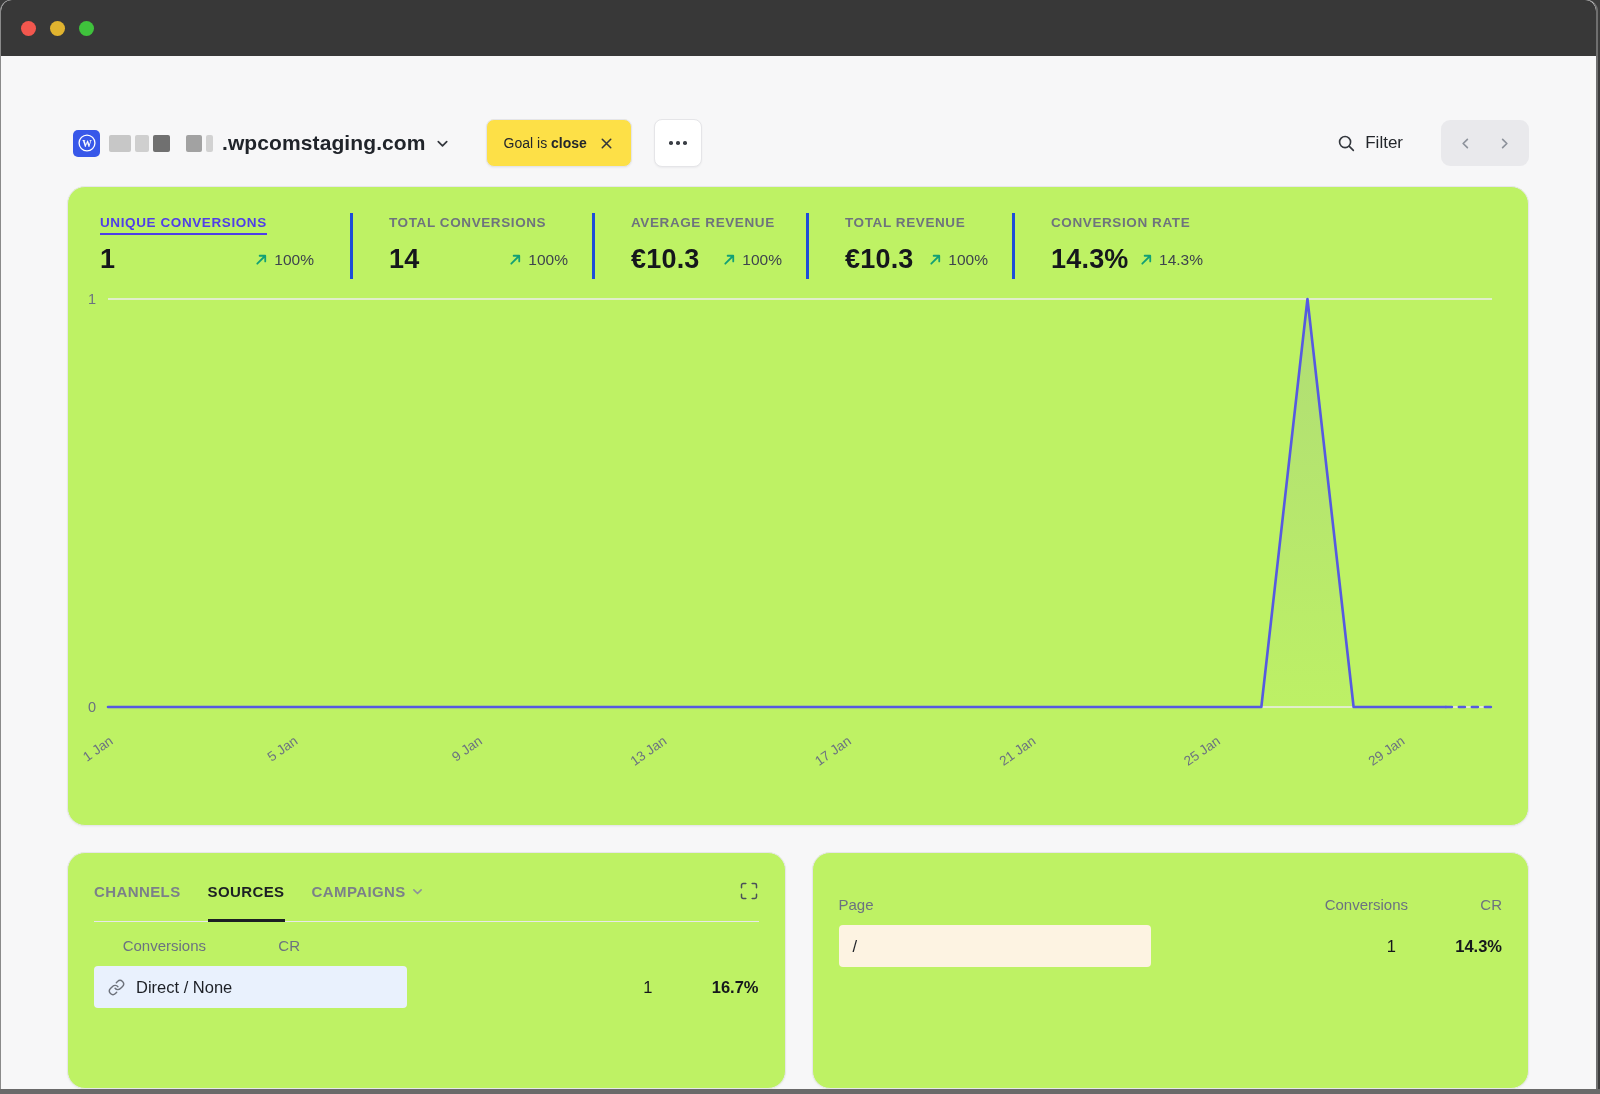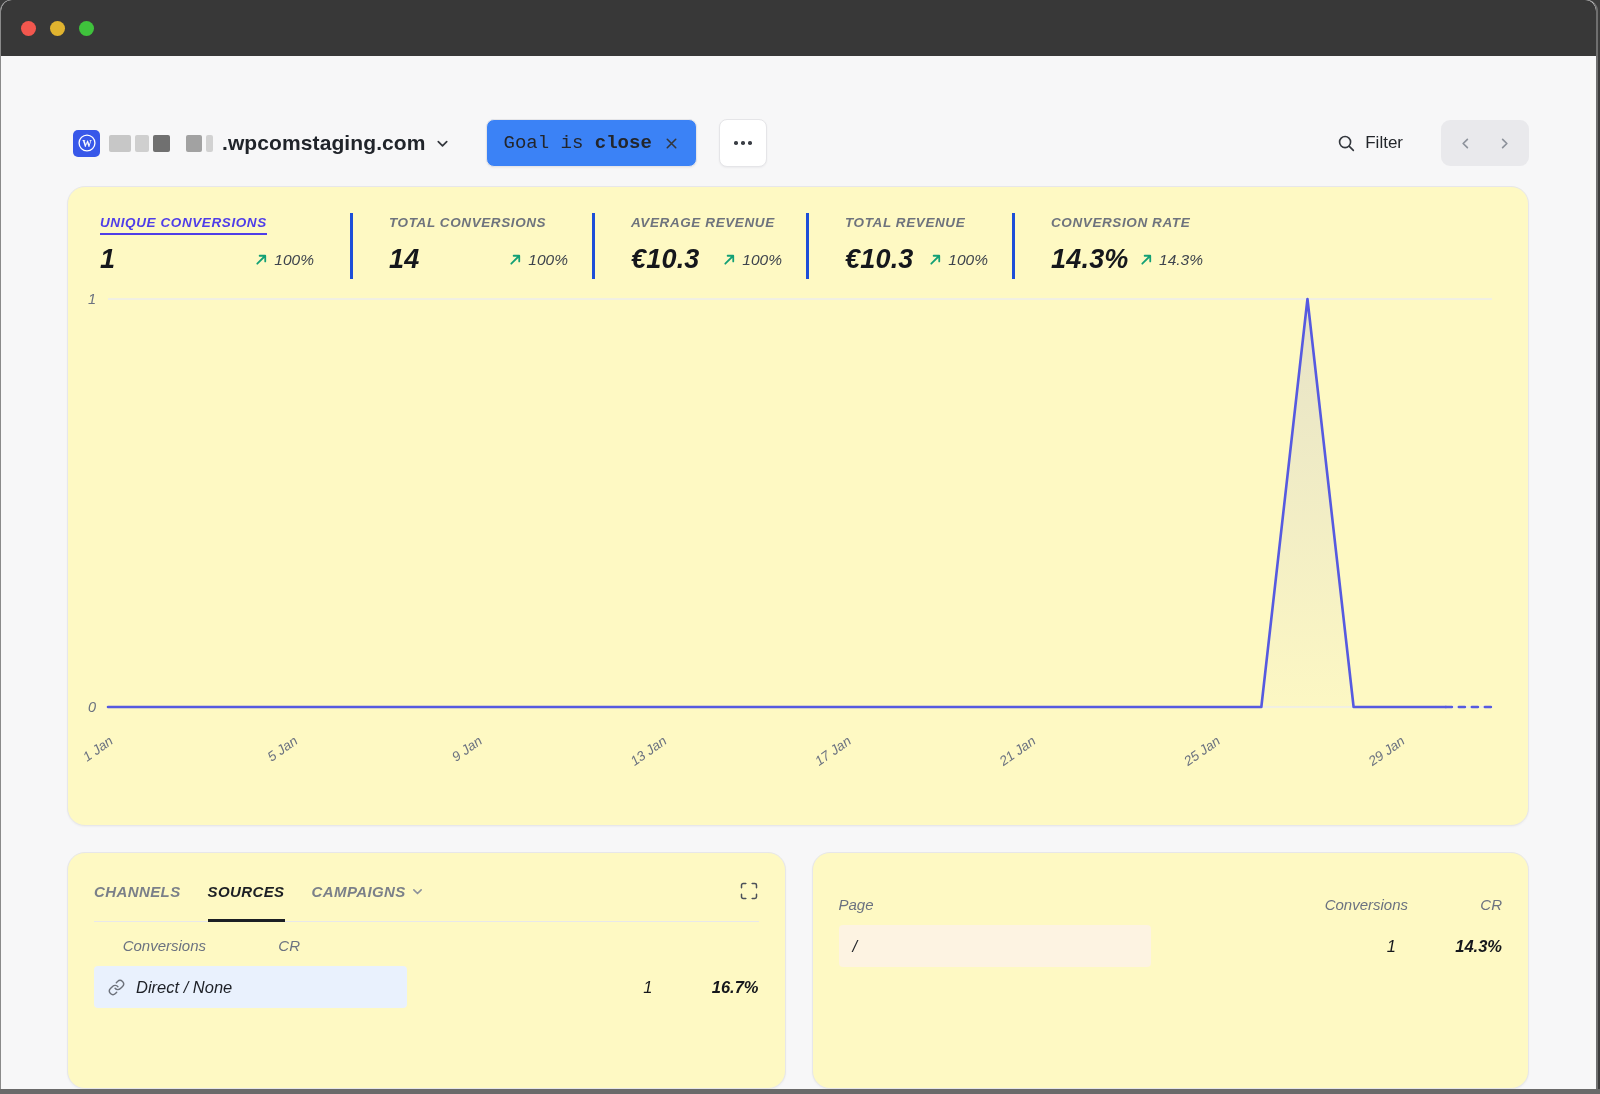--- a/index.html
+++ b/index.html
@@ -41,23 +41,23 @@
   .redacted .r1{ width:22px; background:#c7c7c7; }
   .redacted .r2{ width:14px; background:#cfcfcf; }
   .redacted .r3{ width:17px; background:#707070; margin-right:12px; }
   .redacted .r4{ width:16px; background:#a2a2a2; }
   .redacted .r5{ width:7px;  background:#d2d2d2; }
   .site-name { font-size:21px; font-weight:700; color:#20242a; letter-spacing:.1px; }
   .icon { color:#33373d; display:inline-flex; }
   .icon.gray { color:#8d929b; }
 
   .chip {
-    margin-left:36px; height:48px; background:#3b82f6; border:1px solid #e5e5e8; border-radius:8px;
-    display:flex; align-items:center; gap:12px; padding:0 17px; font-size:19px; color:#23262c;
-    box-shadow:0 1px 2px rgba(16,24,40,.05); cursor:default;font-family:Liberation Mono, monospace;
+    margin-left:36px; height:48px; background:#fde047; border:1px solid #e5e5e8; border-radius:8px;
+    display:flex; align-items:center; gap:12px; padding:0 17px; font-size:14px; color:#23262c;
+    box-shadow:0 1px 2px rgba(16,24,40,.05); cursor:default;
   }
   .chip b { font-weight:700; }
   .more-btn {
     margin-left:22px; width:48px; height:48px; background:#fff; border:1px solid #e5e5e8; border-radius:8px;
     display:flex; align-items:center; justify-content:center; gap:3.5px; cursor:pointer;
     box-shadow:0 1px 2px rgba(16,24,40,.05);
   }
   .more-btn i { width:3.5px; height:3.5px; border-radius:50%; background:#3a3e45; }
 
   .spacer { flex:1; }
@@ -68,23 +68,22 @@
   }
   .nav-pill .half { cursor:pointer; display:inline-flex; }
   .date-select {
     margin-left:20px; height:46px; min-width:250px; background:#fff; border:1px solid #e5e5e8; border-radius:8px;
     display:flex; align-items:center; justify-content:space-between; gap:14px; padding:0 15px 0 17px;
     font-size:17px; color:#20242a; cursor:pointer; box-shadow:0 1px 2px rgba(16,24,40,.05);
   }
 
   
   .card {
-    background:#fef9c3; border:1px solid #e7e7ea; border-radius:18px;
+    background:#bef264; border:1px solid #e7e7ea; border-radius:18px;
     box-shadow:0 1px 2px rgba(16,24,40,.04);
-    font-style:italic;
   }
   .main-card { margin-top:19px; height:640px; overflow:hidden; }
 
   .stats { display:flex; padding:26px 32px 0; }
   .stat { height:66px; }
   .stat + .stat { border-left:3px solid #1d4ed8; padding-left:36px; }
   .stat:nth-child(1){ width:250px; } .stat:nth-child(2){ width:242px; }
   .stat:nth-child(3){ width:214px; } .stat:nth-child(4){ width:206px; } .stat:nth-child(5){ width:215px; }
   .stat-label {
     display:inline-block; font-size:13.5px; font-weight:700; letter-spacing:.6px; color:#6e737d;

